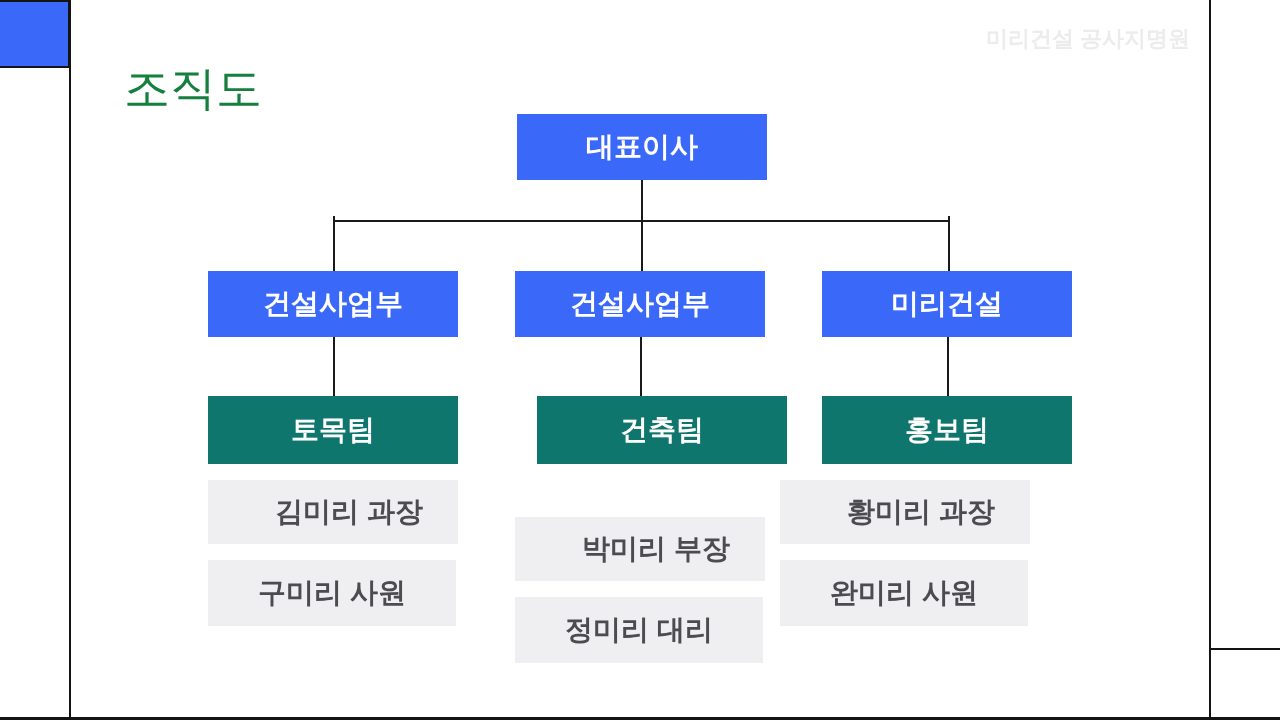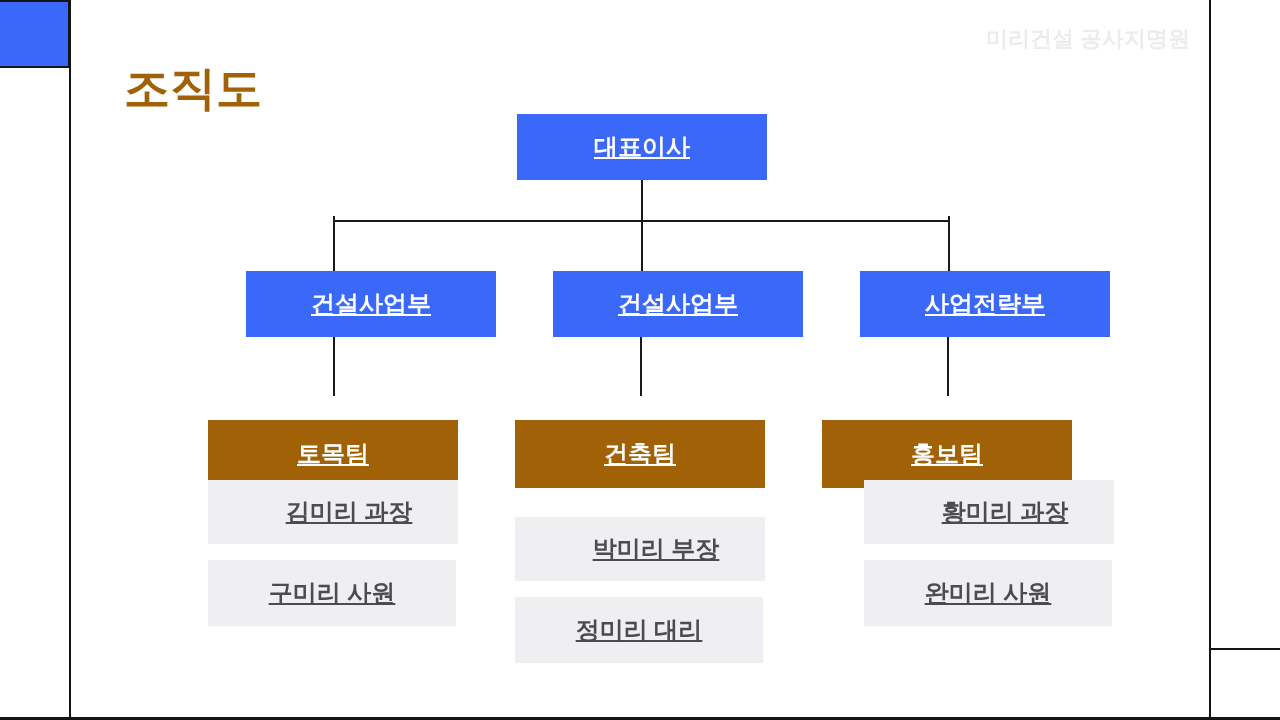--- a/index.html
+++ b/index.html
@@ -17,56 +17,56 @@
     border-top:2px solid #141414;border-bottom:2px solid #141414;border-right:2px solid #141414;
     box-sizing:border-box;
   }
   .vline-left{left:69px;top:0;width:2px;height:720px;background:#141414;}
   .vline-right{left:1209px;top:0;width:2px;height:720px;background:#141414;}
   .hline-right{left:1209px;top:648px;width:71px;height:2px;background:#141414;}
   .hline-bottom{left:0;top:717px;width:1280px;height:3px;background:#141414;}
 
   .slide-title{
     left:124px;top:58px;
-    font-size:46px;font-weight:700;color:#a16207;letter-spacing:0px;
+    font-size:46px;font-weight:400;color:#15803d;letter-spacing:0px;
   }
   .watermark{
     left:900px;top:24px;width:290px;
     text-align:right;
     font-size:22px;font-weight:800;color:#ececec;letter-spacing:0px;
     white-space:nowrap;
   }
 
   
   .node{
     display:flex;align-items:center;justify-content:center;
     box-sizing:border-box;
-    font-weight:700;font-size:24px;letter-spacing:0px;text-decoration:underline;
+    font-weight:700;font-size:28px;letter-spacing:0px;
   }
   .node.blue{background:#3a68f8;color:#ffffff;}
-  .node.gray{background:#a16207;color:#ffffff;margin-top:24px;}
+  .node.gray{background:#0f766e;color:#ffffff;}
   .node.light{background:#efeff1;color:#4b4b50;font-weight:600;}
 
   .ceo{left:517px;top:114px;width:250px;height:66px;}
 
-  .dept{width:250px;height:66px;top:271px;margin-left:38px;}
+  .dept{width:250px;height:66px;top:271px;}
   .dept.c0{left:208px;}
   .dept.c1{left:515px;}
   .dept.c2{left:822px;}
 
   .team{width:250px;height:68px;top:396px;}
   .team.c0{left:208px;}
-  .team.c1{left:515px;}
+  .team.c1{left:537px;}
   .team.c2{left:822px;}
 
   .member1{width:250px;height:64px;top:480px;padding-left:32px;}
   .member2{width:248px;height:66px;top:560px;}
   .m.c0{left:208px;}
   .m.c1{left:515px;margin-top:37px;}
-  .m.c2{left:864px;}
+  .m.c2{left:780px;}
 
   
   .line{background:#1a1a1a;}
   .l-ceo-drop{left:641px;top:180px;width:2px;height:91px;}
   .l-horizontal{left:333px;top:220px;width:617px;height:2px;}
   .l-drop-left{left:333px;top:216px;width:2px;height:55px;}
   .l-drop-right{left:948px;top:216px;width:2px;height:55px;}
   .l-team-0{left:333px;top:337px;width:2px;height:59px;}
   .l-team-1{left:640px;top:337px;width:2px;height:59px;}
   .l-team-2{left:947px;top:337px;width:2px;height:59px;}
@@ -96,16 +96,16 @@
 <div class="abs node blue dept c0">건설사업부</div>
 <div class="abs node gray team c0">토목팀</div>
 <div class="abs node light member1 m c0">김미리 과장</div>
 <div class="abs node light member2 m c0">구미리 사원</div>
 
 <div class="abs node blue dept c1">건설사업부</div>
 <div class="abs node gray team c1">건축팀</div>
 <div class="abs node light member1 m c1">박미리 부장</div>
 <div class="abs node light member2 m c1">정미리  대리</div>
 
-<div class="abs node blue dept c2">사업전략부</div>
+<div class="abs node blue dept c2">미리건설</div>
 <div class="abs node gray team c2">홍보팀</div>
 <div class="abs node light member1 m c2">황미리 과장</div>
 <div class="abs node light member2 m c2">완미리 사원</div>
 
 </body></html>

